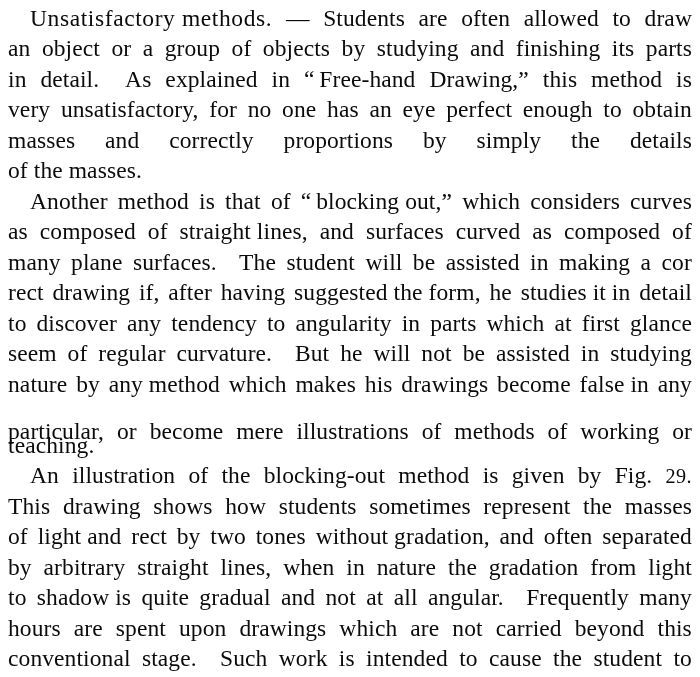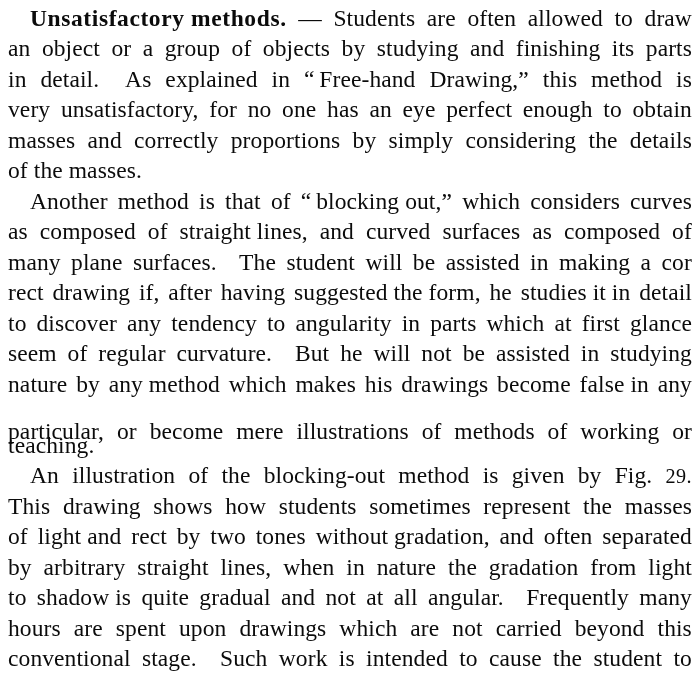--- a/index.html
+++ b/index.html
@@ -46,21 +46,21 @@
   }
   
   .flush {
     display: block;
   }
 
   .just > span { display: inline-block; white-space: pre; }
 
   
   .heading {
-    font-weight: bold;
+    font-weight: normal;
     letter-spacing: 0.6px;
     text-align: right;
   }
 
   
   .indent { padding-left: 22px; }
 
   
   .osf {
     font-size: 0.86em;
@@ -132,21 +132,20 @@
         <span>to</span>
         <span>obtain</span>
       </div>
       <div class="line just" style="top: 125px;">
         <span>masses</span>
         <span>and</span>
         <span>correctly</span>
         <span>proportions</span>
         <span>by</span>
         <span>simply</span>
-        <span>considering</span>
         <span>the</span>
         <span>details</span>
       </div>
       <div class="line flush" style="top: 155px;">of the masses.</div>
       <div class="line just" style="top: 186px;">
         <span class="indent">Another</span>
         <span>method</span>
         <span>is</span>
         <span>that</span>
         <span>of</span>
@@ -154,22 +153,22 @@
         <span>which</span>
         <span>considers</span>
         <span>curves</span>
       </div>
       <div class="line just" style="top: 216px;">
         <span>as</span>
         <span>composed</span>
         <span>of</span>
         <span>straight lines,</span>
         <span>and</span>
+        <span>surfaces</span>
         <span>curved</span>
-        <span>surfaces</span>
         <span>as</span>
         <span>composed</span>
         <span>of</span>
       </div>
       <div class="line just" style="top: 247px;">
         <span>many</span>
         <span>plane</span>
         <span>surfaces.</span>
         <span>&nbsp;&nbsp;The</span>
         <span>student</span>

